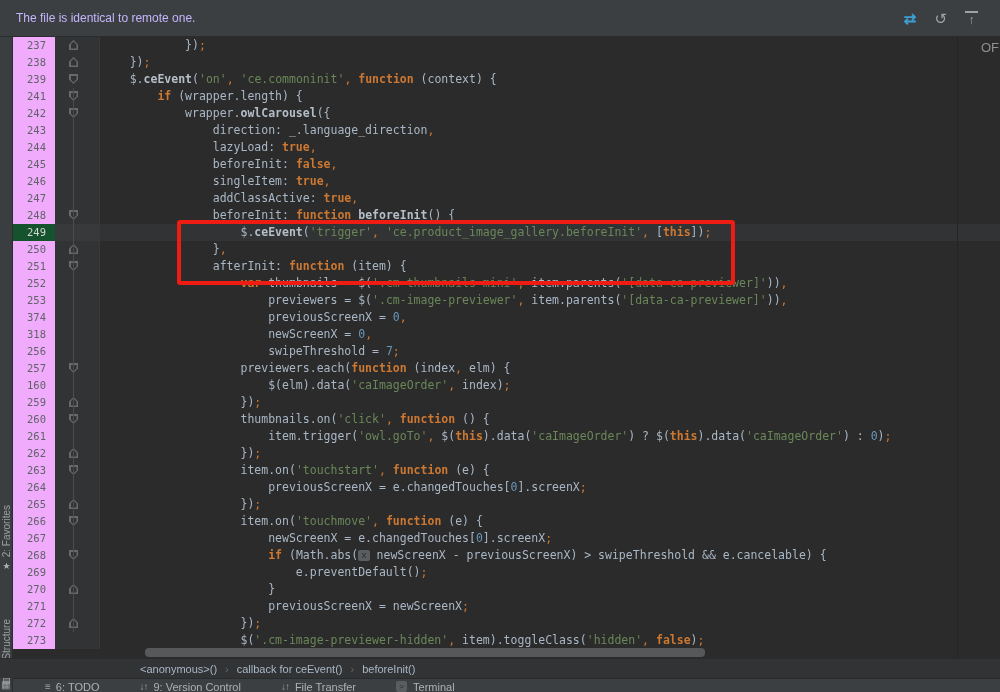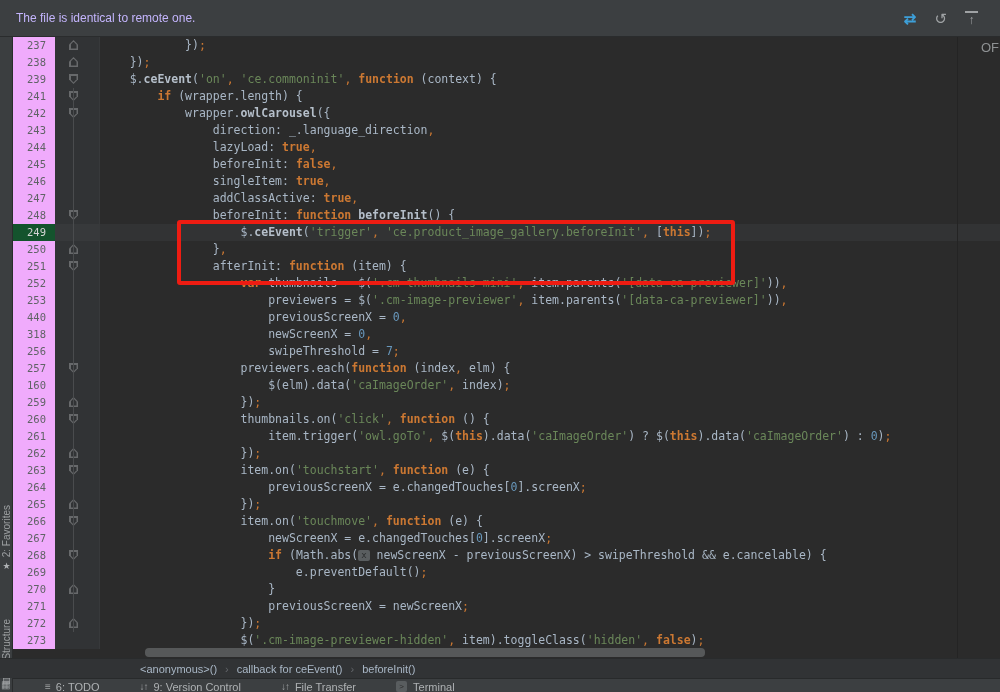--- a/index.html
+++ b/index.html
@@ -121,21 +121,21 @@
         <div class="row"><div class="lnum">244</div><div class="lfold"></div><div class="lcode"><span class="tk-p">                lazyLoad: </span><span class="tk-k">true</span><span class="tk-d">,</span></div></div>
         <div class="row"><div class="lnum">245</div><div class="lfold"></div><div class="lcode"><span class="tk-p">                beforeInit: </span><span class="tk-k">false</span><span class="tk-d">,</span></div></div>
         <div class="row"><div class="lnum">246</div><div class="lfold"></div><div class="lcode"><span class="tk-p">                singleItem: </span><span class="tk-k">true</span><span class="tk-d">,</span></div></div>
         <div class="row"><div class="lnum">247</div><div class="lfold"></div><div class="lcode"><span class="tk-p">                addClassActive: </span><span class="tk-k">true</span><span class="tk-d">,</span></div></div>
         <div class="row"><div class="lnum">248</div><div class="lfold"><span class="fold fold-d"><span class="foldin foldin-d"></span></span></div><div class="lcode"><span class="tk-p">                beforeInit: </span><span class="tk-k">function</span><span class="tk-p"> </span><span class="tk-f">beforeInit</span><span class="tk-p">() {</span></div></div>
         <div class="row current"><div class="lnum">249</div><div class="lfold"></div><div class="lcode"><span class="tk-p">                    $.</span><span class="tk-f">ceEvent</span><span class="tk-p">(</span><span class="tk-s">'trigger'</span><span class="tk-d">,</span><span class="tk-p"> </span><span class="tk-s">'ce.product_image_gallery.beforeInit'</span><span class="tk-d">,</span><span class="tk-p"> [</span><span class="tk-k">this</span><span class="tk-p">])</span><span class="tk-d">;</span></div></div>
         <div class="row"><div class="lnum">250</div><div class="lfold"><span class="fold fold-u"><span class="foldin foldin-u"></span></span></div><div class="lcode"><span class="tk-p">                }</span><span class="tk-d">,</span></div></div>
         <div class="row"><div class="lnum">251</div><div class="lfold"><span class="fold fold-d"><span class="foldin foldin-d"></span></span></div><div class="lcode"><span class="tk-p">                afterInit: </span><span class="tk-k">function</span><span class="tk-p"> (item) {</span></div></div>
         <div class="row"><div class="lnum">252</div><div class="lfold"></div><div class="lcode"><span class="tk-p">                    </span><span class="tk-k">var</span><span class="tk-p"> thumbnails = $(</span><span class="tk-s">'.cm-thumbnails-mini'</span><span class="tk-d">,</span><span class="tk-p"> item.parents(</span><span class="tk-s">'[data-ca-previewer]'</span><span class="tk-p">))</span><span class="tk-d">,</span></div></div>
         <div class="row"><div class="lnum">253</div><div class="lfold"></div><div class="lcode"><span class="tk-p">                        previewers = $(</span><span class="tk-s">'.cm-image-previewer'</span><span class="tk-d">,</span><span class="tk-p"> item.parents(</span><span class="tk-s">'[data-ca-previewer]'</span><span class="tk-p">))</span><span class="tk-d">,</span></div></div>
-        <div class="row"><div class="lnum">440</div><div class="lfold"></div><div class="lcode"><span class="tk-p">                        previousScreenX = </span><span class="tk-n">0</span><span class="tk-d">,</span></div></div>
+        <div class="row"><div class="lnum">374</div><div class="lfold"></div><div class="lcode"><span class="tk-p">                        previousScreenX = </span><span class="tk-n">0</span><span class="tk-d">,</span></div></div>
         <div class="row"><div class="lnum">318</div><div class="lfold"></div><div class="lcode"><span class="tk-p">                        newScreenX = </span><span class="tk-n">0</span><span class="tk-d">,</span></div></div>
         <div class="row"><div class="lnum">256</div><div class="lfold"></div><div class="lcode"><span class="tk-p">                        swipeThreshold = </span><span class="tk-n">7</span><span class="tk-d">;</span></div></div>
         <div class="row"><div class="lnum">257</div><div class="lfold"><span class="fold fold-d"><span class="foldin foldin-d"></span></span></div><div class="lcode"><span class="tk-p">                    previewers.each(</span><span class="tk-k">function</span><span class="tk-p"> (index</span><span class="tk-d">,</span><span class="tk-p"> elm) {</span></div></div>
         <div class="row"><div class="lnum">160</div><div class="lfold"></div><div class="lcode"><span class="tk-p">                        $(elm).data(</span><span class="tk-s">'caImageOrder'</span><span class="tk-d">,</span><span class="tk-p"> index)</span><span class="tk-d">;</span></div></div>
         <div class="row"><div class="lnum">259</div><div class="lfold"><span class="fold fold-u"><span class="foldin foldin-u"></span></span></div><div class="lcode"><span class="tk-p">                    })</span><span class="tk-d">;</span></div></div>
         <div class="row"><div class="lnum">260</div><div class="lfold"><span class="fold fold-d"><span class="foldin foldin-d"></span></span></div><div class="lcode"><span class="tk-p">                    thumbnails.on(</span><span class="tk-s">'click'</span><span class="tk-d">,</span><span class="tk-p"> </span><span class="tk-k">function</span><span class="tk-p"> () {</span></div></div>
         <div class="row"><div class="lnum">261</div><div class="lfold"></div><div class="lcode"><span class="tk-p">                        item.trigger(</span><span class="tk-s">'owl.goTo'</span><span class="tk-d">,</span><span class="tk-p"> $(</span><span class="tk-k">this</span><span class="tk-p">).data(</span><span class="tk-s">'caImageOrder'</span><span class="tk-p">) ? $(</span><span class="tk-k">this</span><span class="tk-p">).data(</span><span class="tk-s">'caImageOrder'</span><span class="tk-p">) : </span><span class="tk-n">0</span><span class="tk-p">)</span><span class="tk-d">;</span></div></div>
         <div class="row"><div class="lnum">262</div><div class="lfold"><span class="fold fold-u"><span class="foldin foldin-u"></span></span></div><div class="lcode"><span class="tk-p">                    })</span><span class="tk-d">;</span></div></div>
         <div class="row"><div class="lnum">263</div><div class="lfold"><span class="fold fold-d"><span class="foldin foldin-d"></span></span></div><div class="lcode"><span class="tk-p">                    item.on(</span><span class="tk-s">'touchstart'</span><span class="tk-d">,</span><span class="tk-p"> </span><span class="tk-k">function</span><span class="tk-p"> (e) {</span></div></div>
         <div class="row"><div class="lnum">264</div><div class="lfold"></div><div class="lcode"><span class="tk-p">                        previousScreenX = e.changedTouches[</span><span class="tk-n">0</span><span class="tk-p">].screenX</span><span class="tk-d">;</span></div></div>

